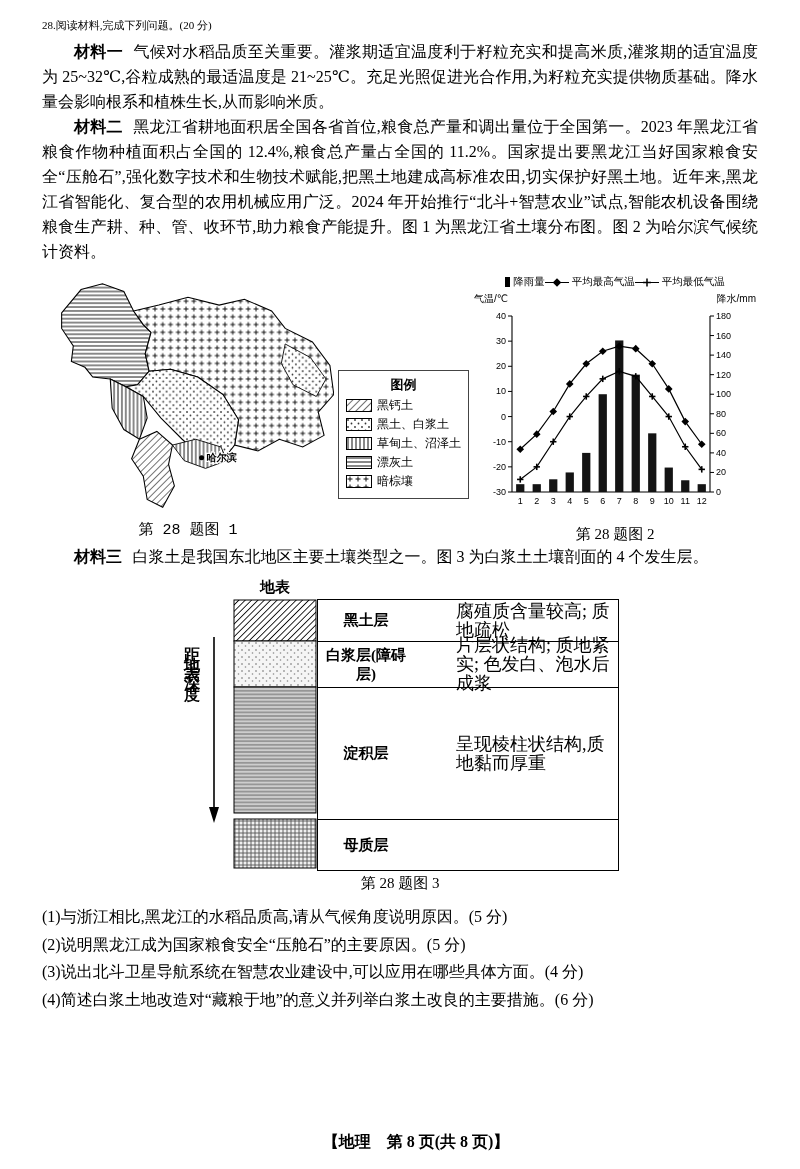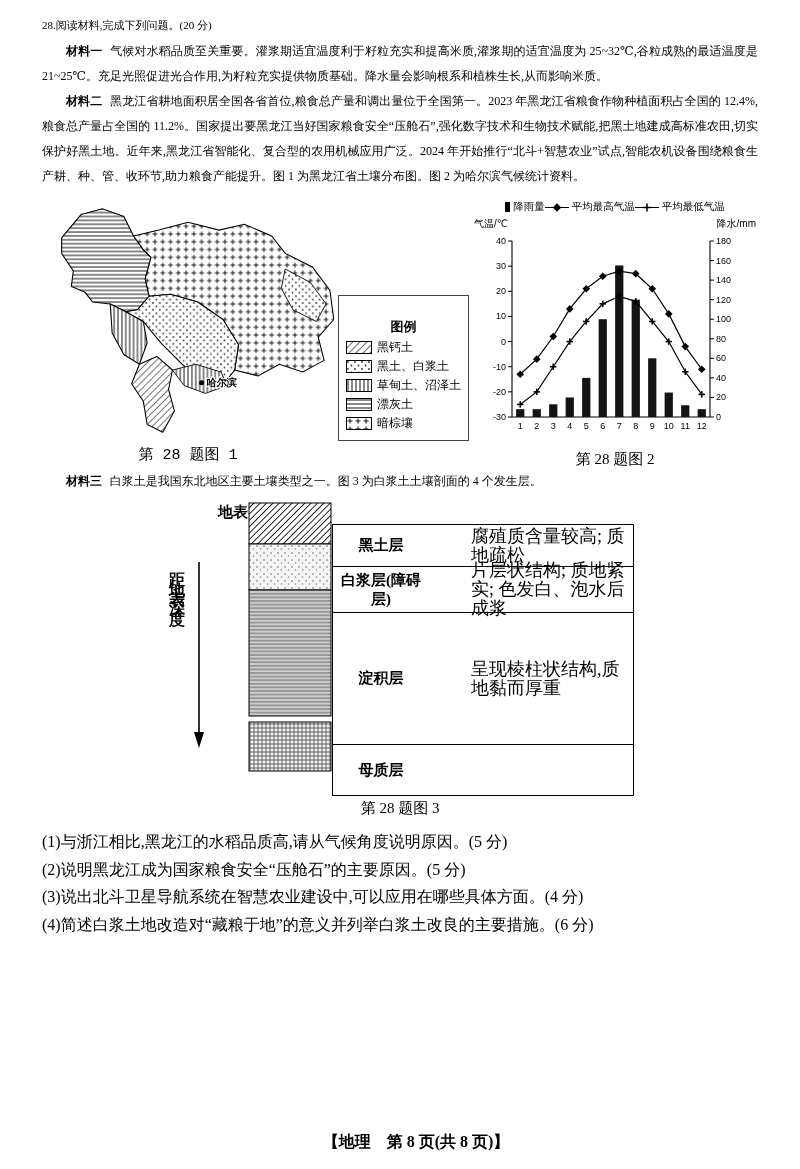--- a/index.html
+++ b/index.html
@@ -3,43 +3,43 @@
 <meta charset="utf-8">
 <style>
   *{margin:0;padding:0;box-sizing:border-box;}
   body{
     width:800px;height:1169px;background:#ffffff;color:#000;
     font-family:"Liberation Serif","DejaVu Serif",serif;
     position:relative;overflow:hidden;
   }
   .page{padding:12px 42px 0 42px;}
   .q-header{font-size:11px;line-height:27px;}
-  p.material{font-size:12px;line-height:25px;text-align:justify;text-indent:2em;}
+  p.material{font-size:16px;line-height:25px;text-align:justify;text-indent:2em;}
   p.material b{margin-right:.65em;}
   
   .figs-row{display:flex;margin-top:10px;}
   .fig1{width:436px;}
   .fig1-inner{display:flex;}
-  .map-legend{margin-left:4px;margin-top:96px;border:1px solid #444;padding:22px 7px 6px 7px;height:fit-content;}
+  .map-legend{margin-left:4px;margin-top:96px;border:1px solid #444;padding:5px 7px 6px 7px;height:fit-content;}
   .legend-title{font-size:13px;font-weight:bold;text-align:center;margin-bottom:3px;}
   .legend-row{display:flex;align-items:center;margin:2px 0;}
   .legend-row svg{flex:none;margin-right:5px;}
   .legend-row span{font-size:12px;white-space:nowrap;}
   .fig-caption{text-align:center;font-size:15px;margin-top:3px;}
   .fig1 .fig-caption{width:292px;font-family:Liberation Mono, monospace;}
   .fig2{width:288px;margin-left:0;}
   .chart-legend{display:flex;justify-content:center;font-size:10.5px;align-items:center;height:16px;}
   .cl-item{display:flex;align-items:center;gap:3px;}
   .cl-bar{display:inline-block;width:5px;height:10px;background:#000;}
   
   .fig3{margin-top:8px;display:flex;flex-direction:column;align-items:center;}
   .fig3-row{display:flex;align-items:flex-start;}
   .depth-block{display:flex;margin-top:58px;margin-right:12px;}
   .depth-text{writing-mode:vertical-lr;text-orientation:upright;font-weight:bold;font-size:16px;letter-spacing:9px;line-height:22px;}
-  .soil-col{display:flex;flex-direction:row;}
+  .soil-col{display:flex;flex-direction:column;}
   .surface-label{height:22px;font-size:15px;font-weight:bold;text-align:center;line-height:20px;}
   .soil-table{margin-top:22px;width:302px;border:1px solid #000;}
   .soil-row{display:flex;align-items:center;border-bottom:1px solid #000;gap:40px;}
   .soil-row:last-child{border-bottom:none;}
   .soil-name{width:96px;font-weight:bold;font-size:15px;text-align:center;flex:none;}
   .soil-desc{flex:1;font-size:18px;line-height:19px;padding:2px 6px 2px 2px;}
   
   .questions{margin-top:10px;}
   .questions p{font-size:16px;line-height:27.5px;}
   .footer{position:absolute;bottom:16px;left:16px;width:100%;text-align:center;font-size:16px;font-weight:bold;}

